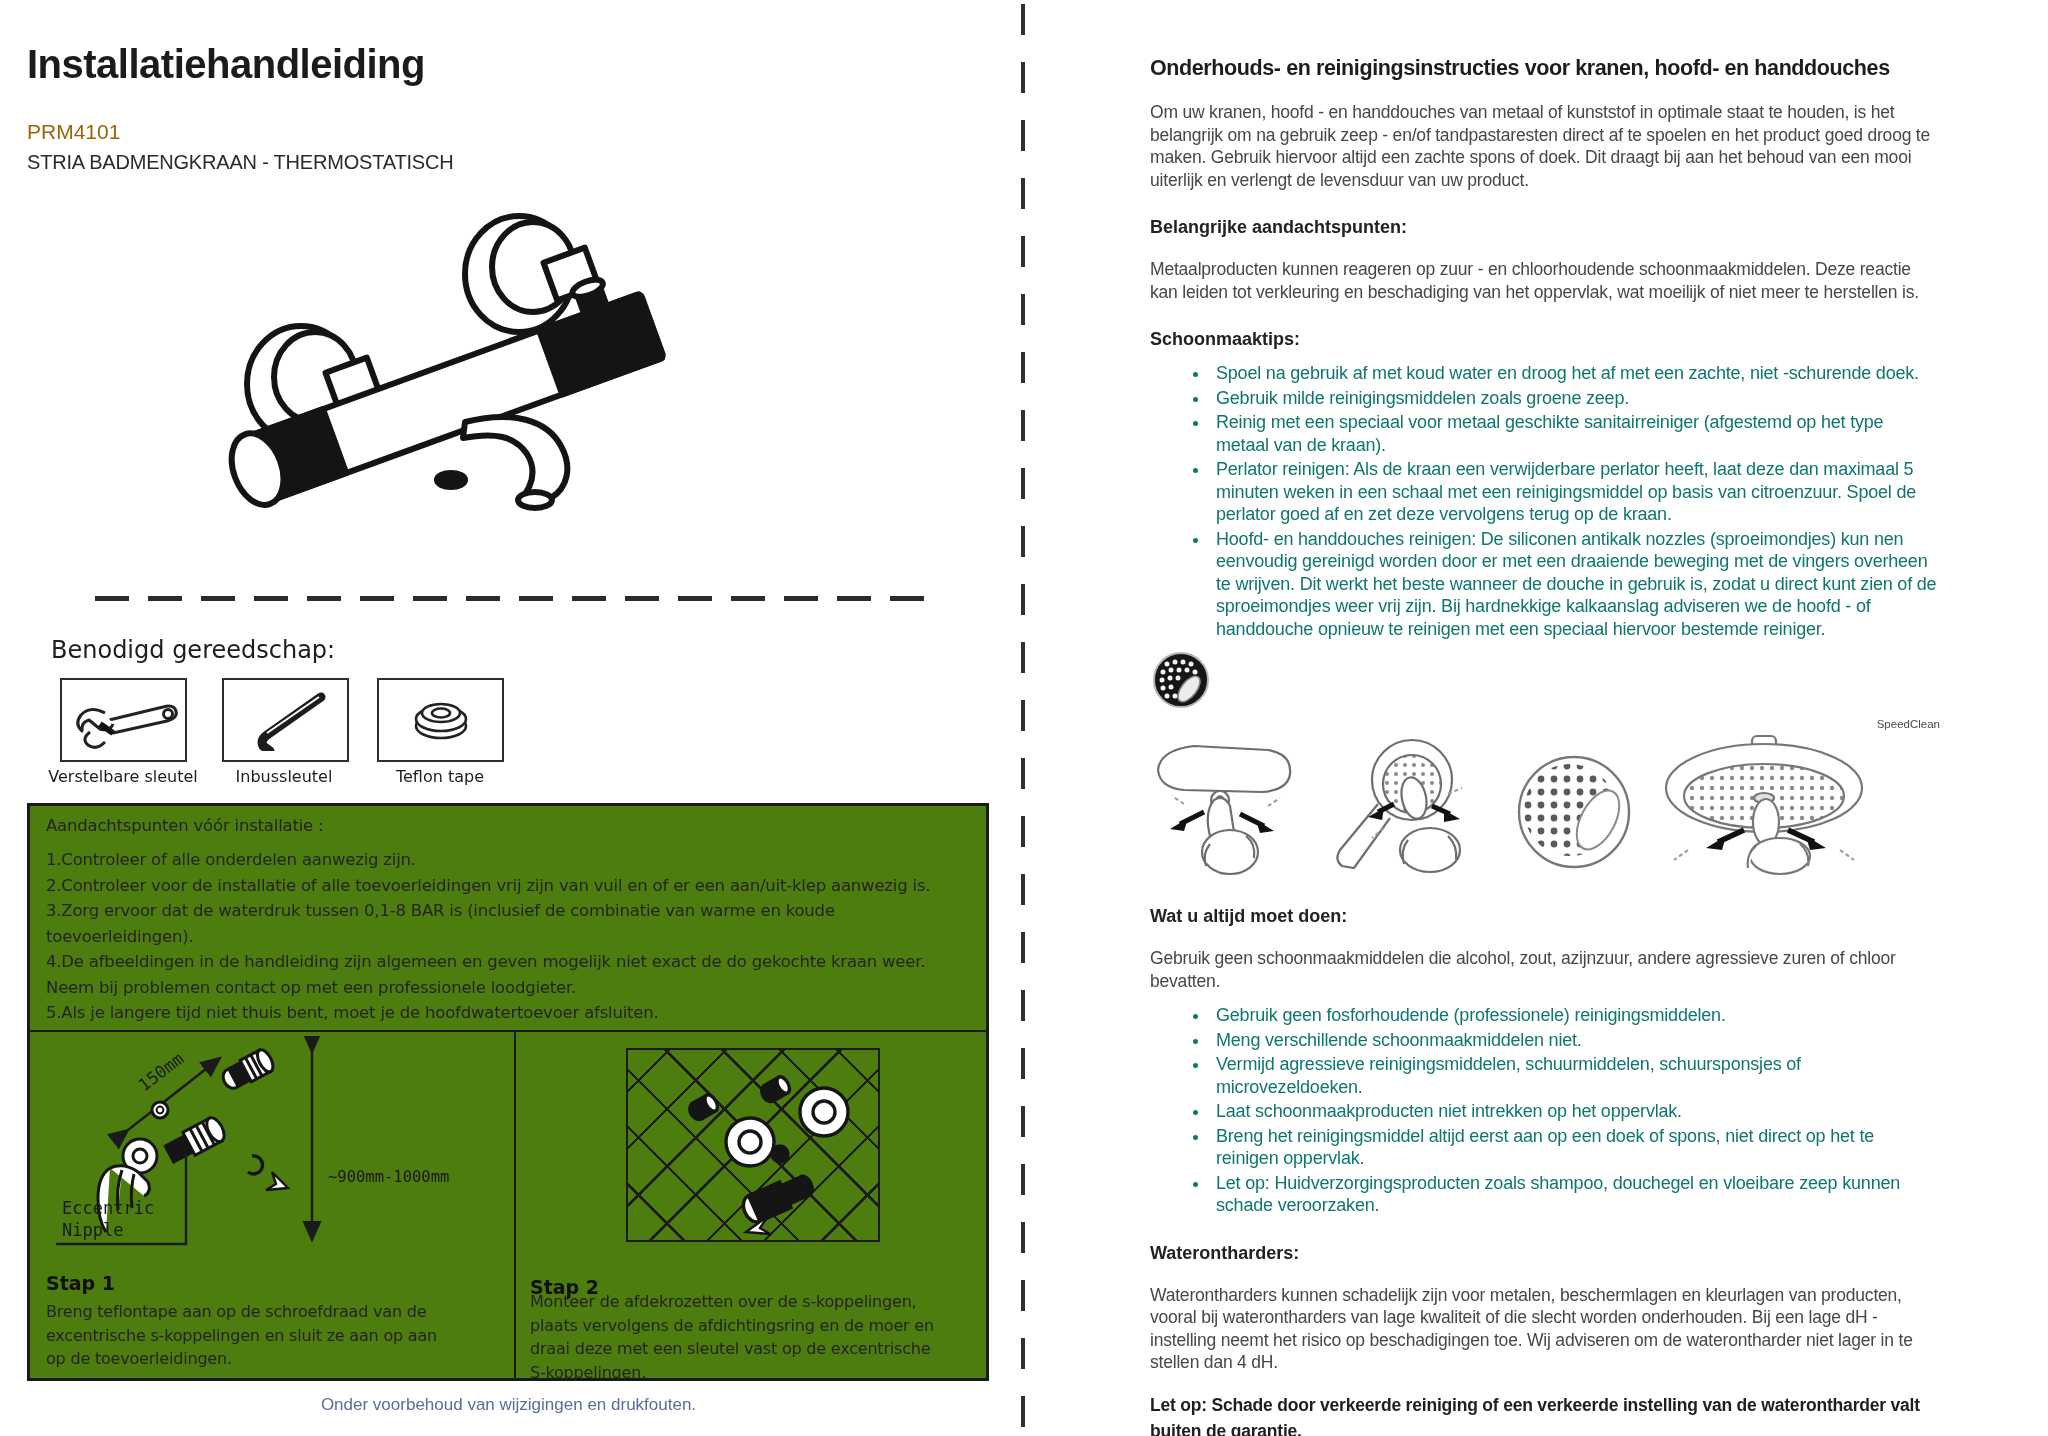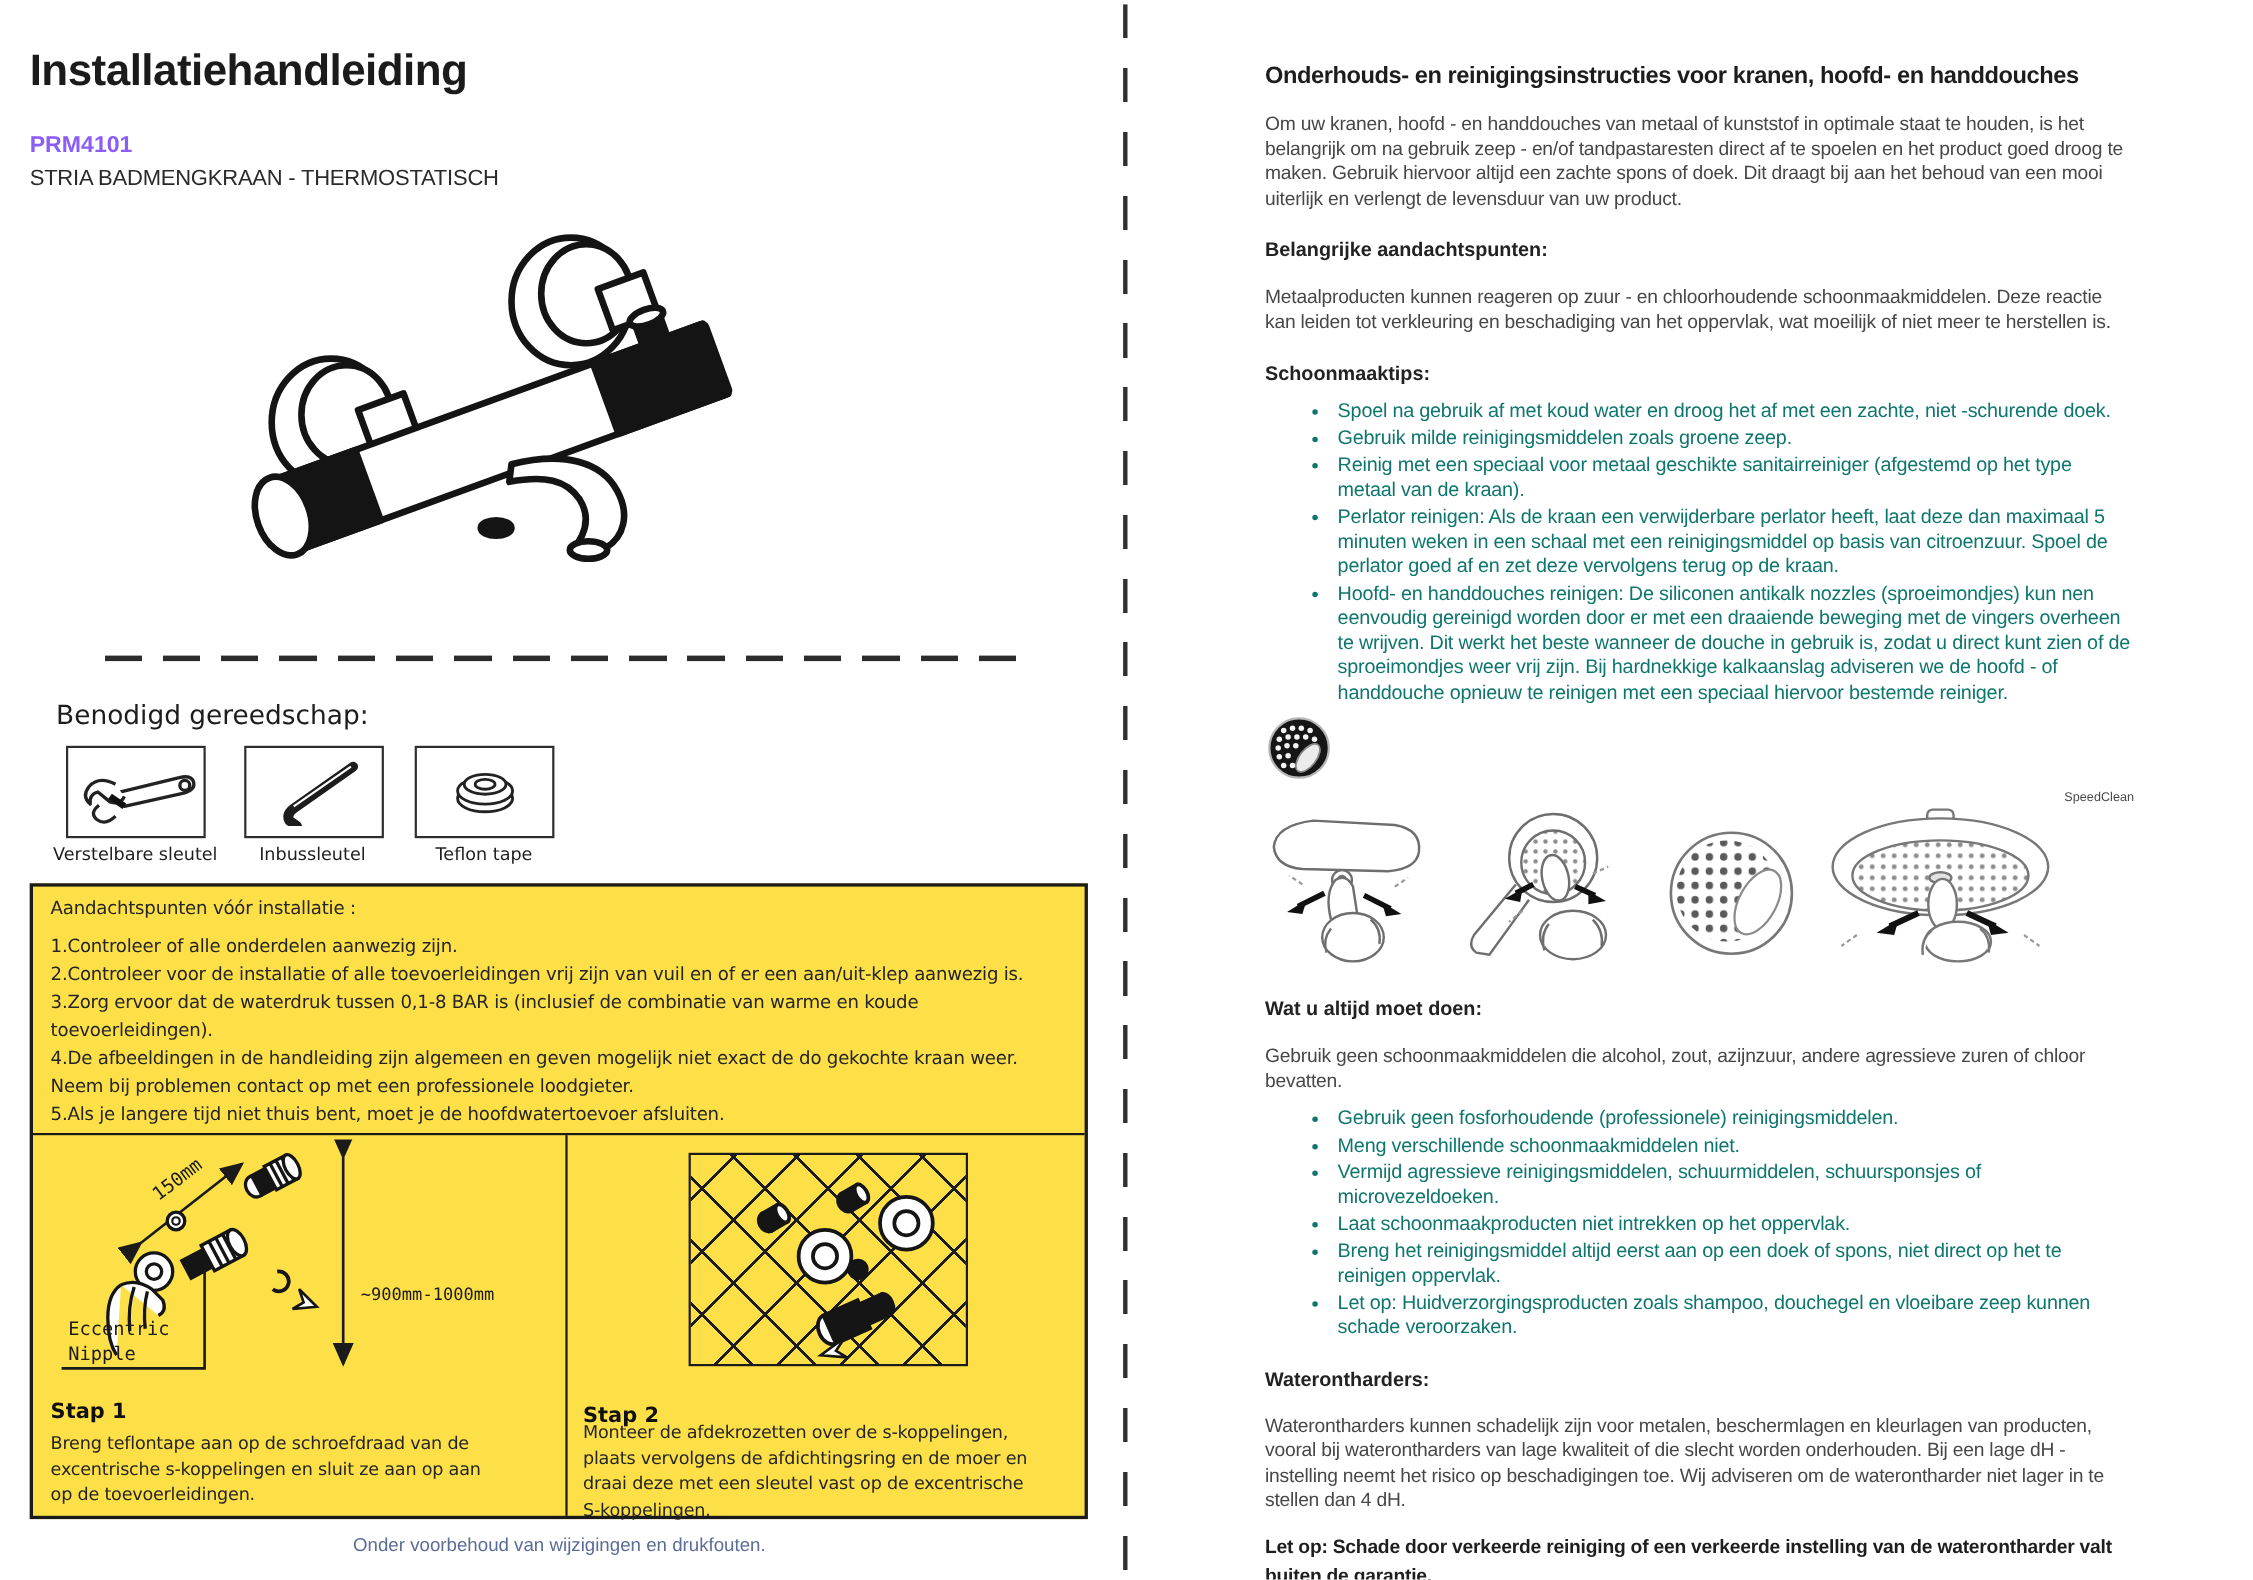--- a/index.html
+++ b/index.html
@@ -8,34 +8,34 @@
     font-family:"Liberation Sans",sans-serif;color:#1d1d1d;overflow:hidden;
   }
   
   .page-left{position:absolute;left:27px;top:0;width:963px;height:1016px;}
   .page-right{position:absolute;left:1150px;top:0;width:790px;height:1032px;}
   .dash-v{position:absolute;left:1021px;top:4px;width:4px;height:1430px;
     background:repeating-linear-gradient(180deg,#303030 0 31px,transparent 31px 58px);}
   
   .title{position:absolute;left:0;top:42px;font-weight:bold;font-size:40px;line-height:1.1;
     letter-spacing:-0.5px;color:#1b1b1b;}
-  .model{position:absolute;left:0;top:120px;font-weight:bold;font-size:21px;color:#8b5cf6;}
+  .model{position:absolute;left:0;top:120px;font-weight:normal;font-size:21px;color:#a16207;}
   .subtitle{position:absolute;left:0;top:151px;font-size:20px;letter-spacing:-0.2px;color:#2a2a2a;}
   .faucet{position:absolute;left:186px;top:188px;}
   .dash-h{position:absolute;left:68px;top:596px;width:833px;height:5px;
     background:repeating-linear-gradient(90deg,#2c2c2c 0 34px,transparent 34px 53px);}
   .tools-heading{position:absolute;left:24px;top:636px;font-family:"DejaVu Sans",sans-serif;
     font-size:24px;color:#1d1d1d;}
   .toolbox{position:absolute;top:678px;width:123px;height:80px;border:2.5px solid #2e2e2e;
     background:#fff;display:flex;align-items:center;justify-content:center;}
   #tb1{left:33px}#tb2{left:195px}#tb3{left:350px}
   .tool-label{position:absolute;top:767px;font-family:"DejaVu Sans",sans-serif;font-size:16px;
     color:#1d1d1d;transform:translateX(-50%);white-space:nowrap;}
   #tl1{left:96px}#tl2{left:257px}#tl3{left:413px}
-  .main-box{position:absolute;left:0;top:803px;width:956px;height:572px;border:3px solid #1a1a1a;background:#fde047;}
+  .main-box{position:absolute;left:0;top:803px;width:956px;height:572px;border:3px solid #1a1a1a;background:#4d7c0f;}
   .attention{position:absolute;left:16px;top:10px;width:935px;font-family:"DejaVu Sans",sans-serif;
     font-size:16.5px;letter-spacing:-0.2px;color:#242424;}
   .attention-heading{margin:0 0 12px 0;}
   .attention-list{white-space:pre-line;line-height:25.5px;}
   .steps-row{position:absolute;left:0;top:224px;right:0;bottom:0;border-top:2.5px solid #1a1a1a;display:flex;}
   .step-cell{position:relative;}
   .cell-1{width:484px;}
   .cell-2{flex:1;border-left:2.5px solid #1a1a1a;}
   .step1-svg{position:absolute;left:6px;top:4px;}
   .tilebox{position:absolute;left:110px;top:16px;width:250px;height:190px;border:2.5px solid #1b1b1b;

